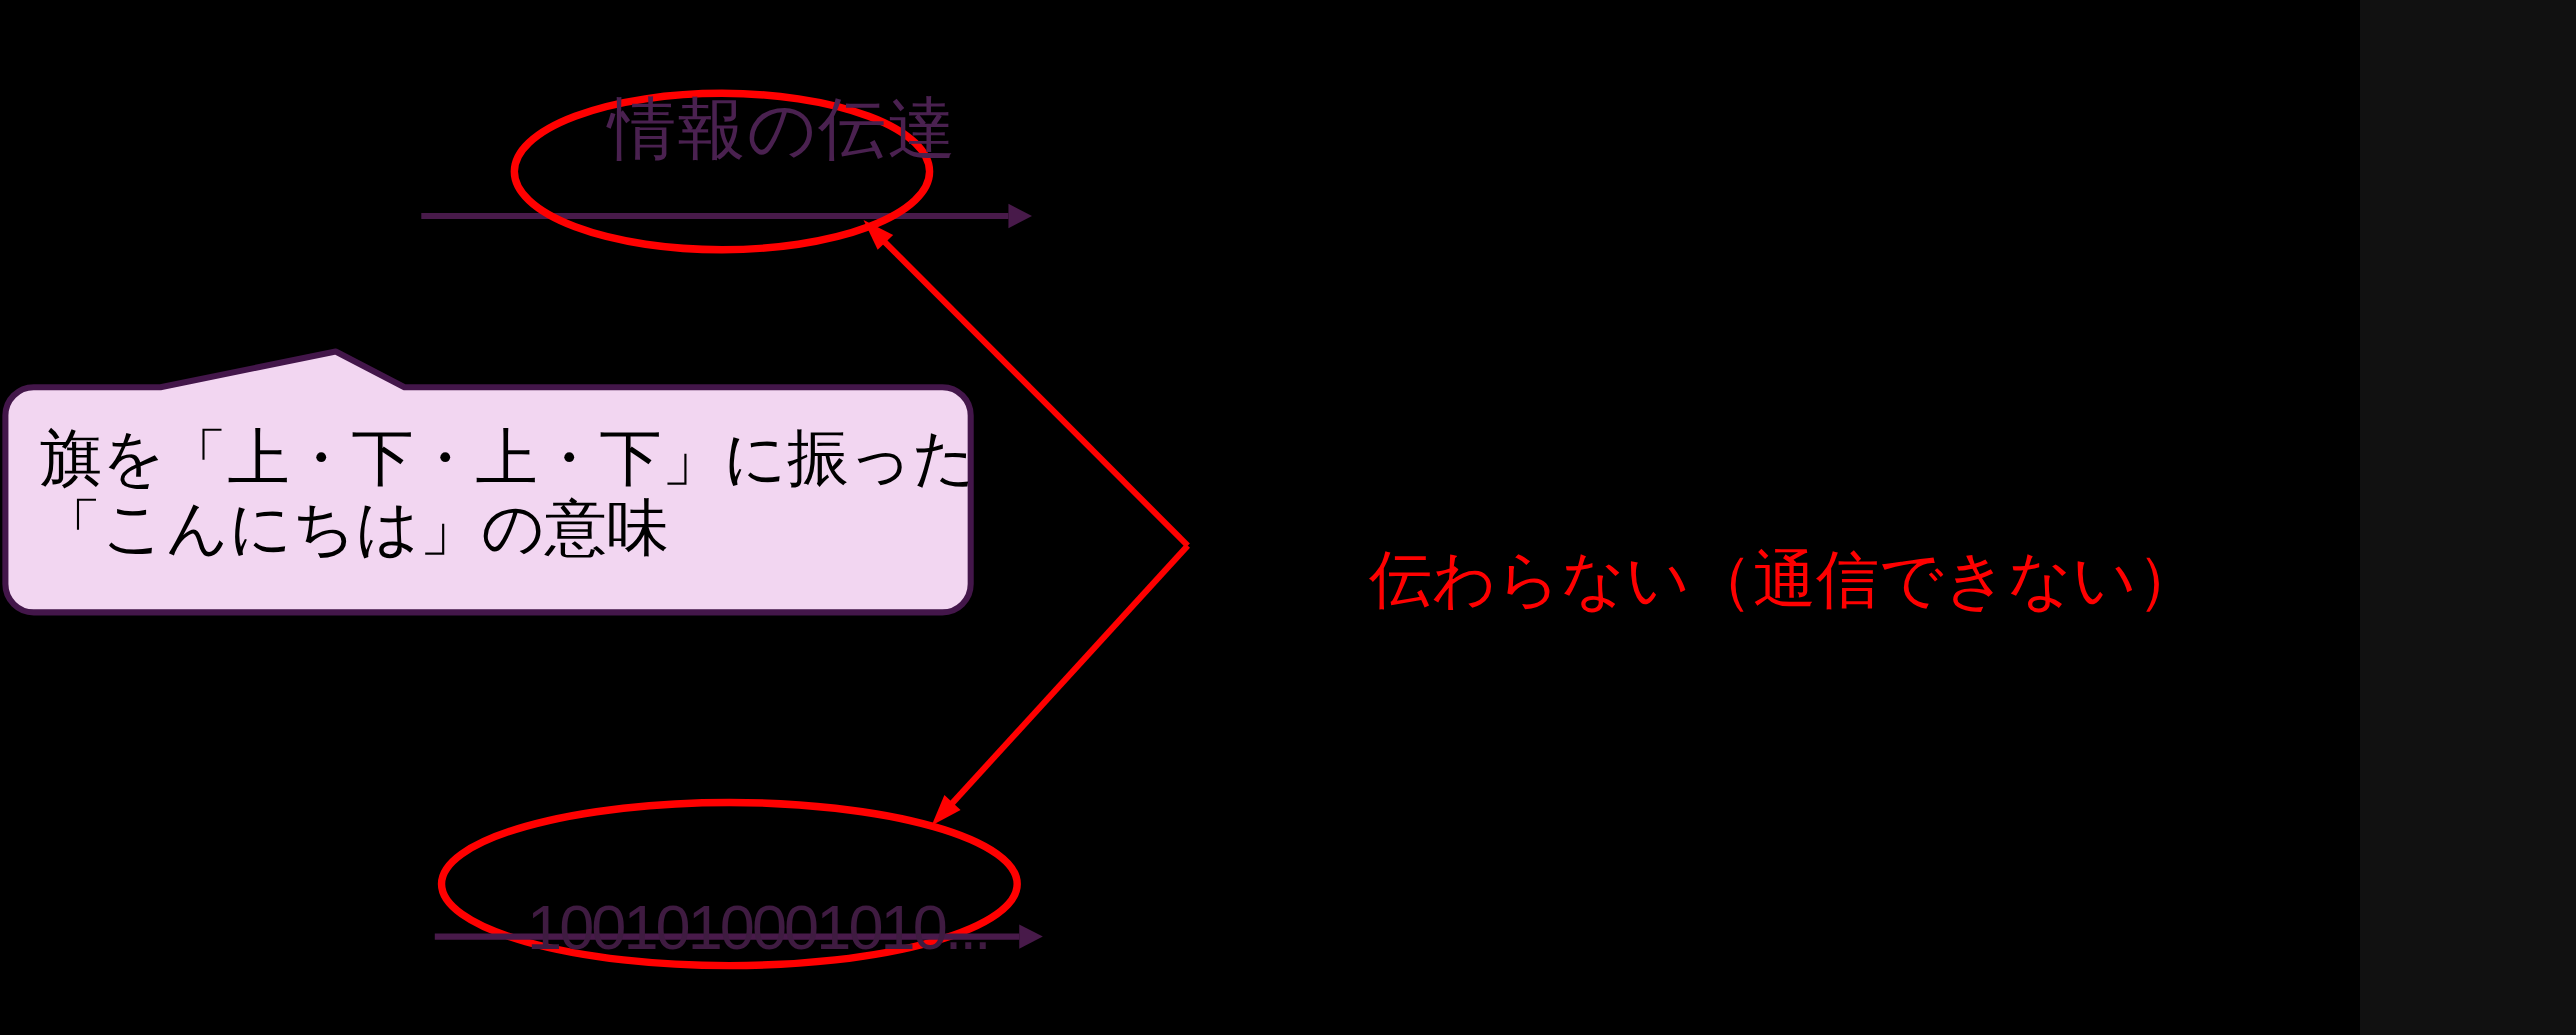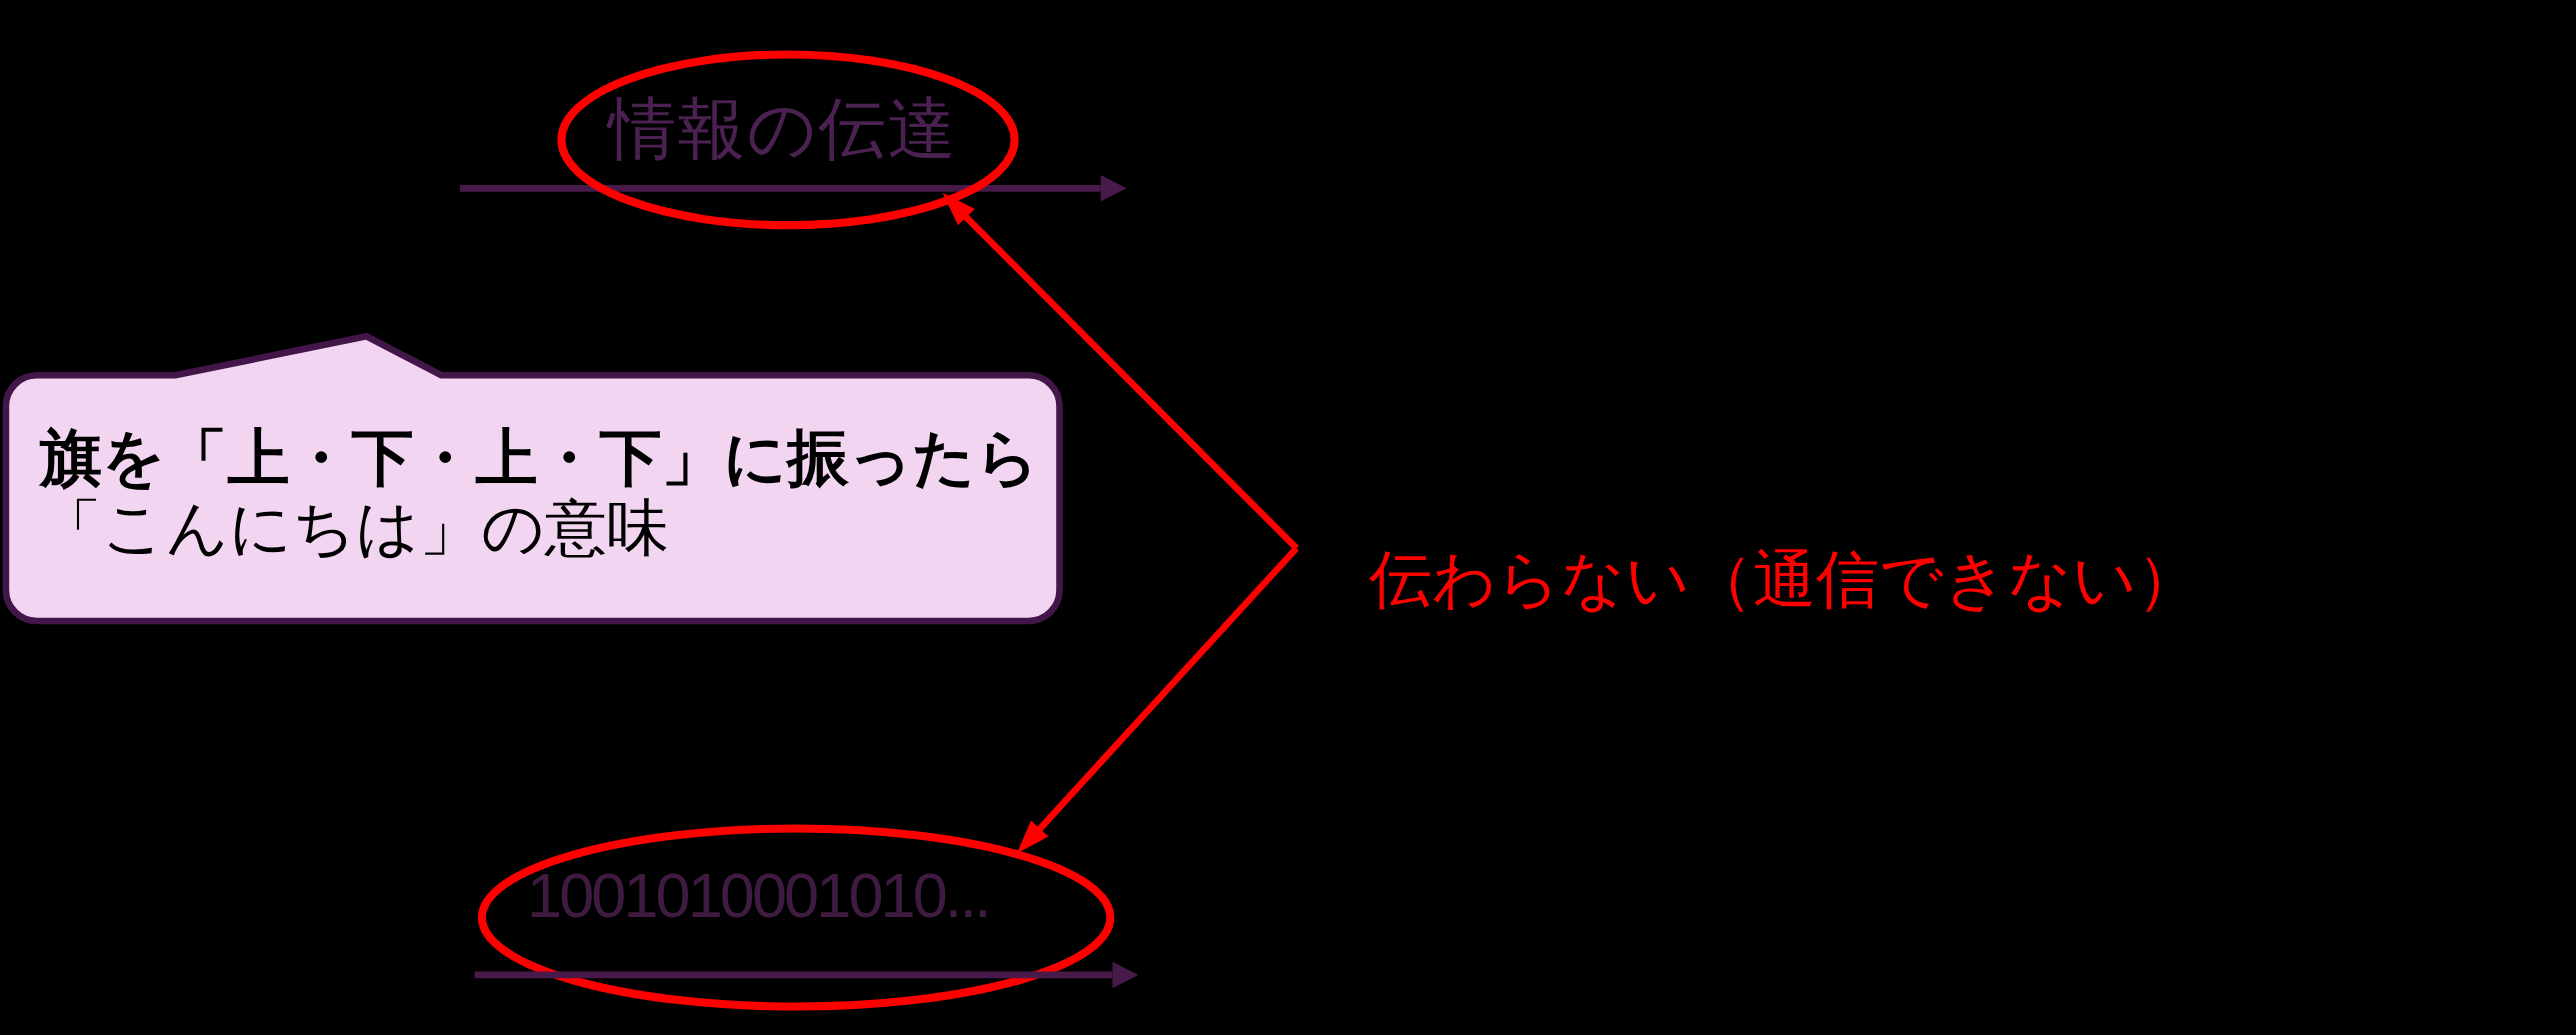--- a/index.html
+++ b/index.html
@@ -8,50 +8,50 @@
     --c-purple-stroke:#481a4a;
     --c-purple-text:#4a2150;
     --c-binary-text:#3f1b41;
     --c-bubble-fill:#f2d6f1;
     --c-bubble-border:#43164a;
     --c-bubble-text:#000000;
   }
   html,body{margin:0;padding:0;background:#111;}
   .slide{
     position:relative;
-    width:2576px;
+    width:2360px;
     height:1036px;
     background:var(--c-bg);
     overflow:hidden;
     font-family:"Liberation Sans","DejaVu Sans",sans-serif;
   }
   .layer{position:absolute;left:0;top:0;width:100%;height:100%;}
   svg .stroke-red{stroke:var(--c-red);fill:none;}
   svg .fill-red{fill:var(--c-red);stroke:none;}
   svg .stroke-purple{stroke:var(--c-purple-stroke);fill:none;}
   svg .fill-purple{fill:var(--c-purple-stroke);stroke:none;}
   svg .bubble-shape{fill:var(--c-bubble-fill);stroke:var(--c-bubble-border);stroke-width:9;stroke-linejoin:round;}
   .txt{position:absolute;white-space:nowrap;}
   .top-label{
     left:608px;top:93px;
     font-size:68px;line-height:71px;
     color:var(--c-purple-text);
     letter-spacing:1.5px;
   }
   .binary-label{
-    left:527px;top:864px;
+    left:527px;top:896px;
     font-size:63px;line-height:63px;
     letter-spacing:-2.9px;
     color:var(--c-binary-text);
   }
   .bubble-line{
     color:var(--c-bubble-text);
     font-size:62px;line-height:66px;
   }
-  .bubble-line.l1{left:40px;top:425px;font-weight:bold;}
+  .bubble-line.l1{left:40px;top:425px;}
   .bubble-line.l2{left:40px;top:495px;}
   .annot-line{
     color:var(--c-red);
     font-size:63px;line-height:71px;
   }
   .annot-line.l1{left:1324px;top:465px;}
   .annot-line.l2{left:1321px;top:544px;margin-left:48px;}
 </style>
 </head>
 <body>

